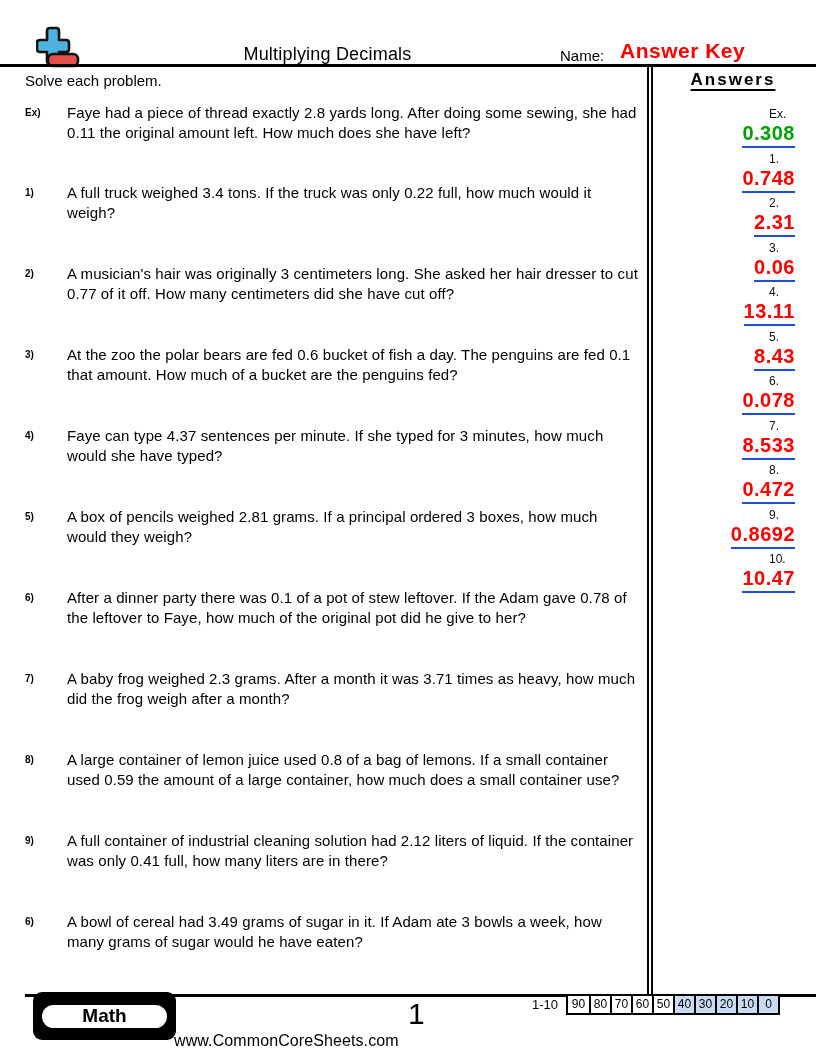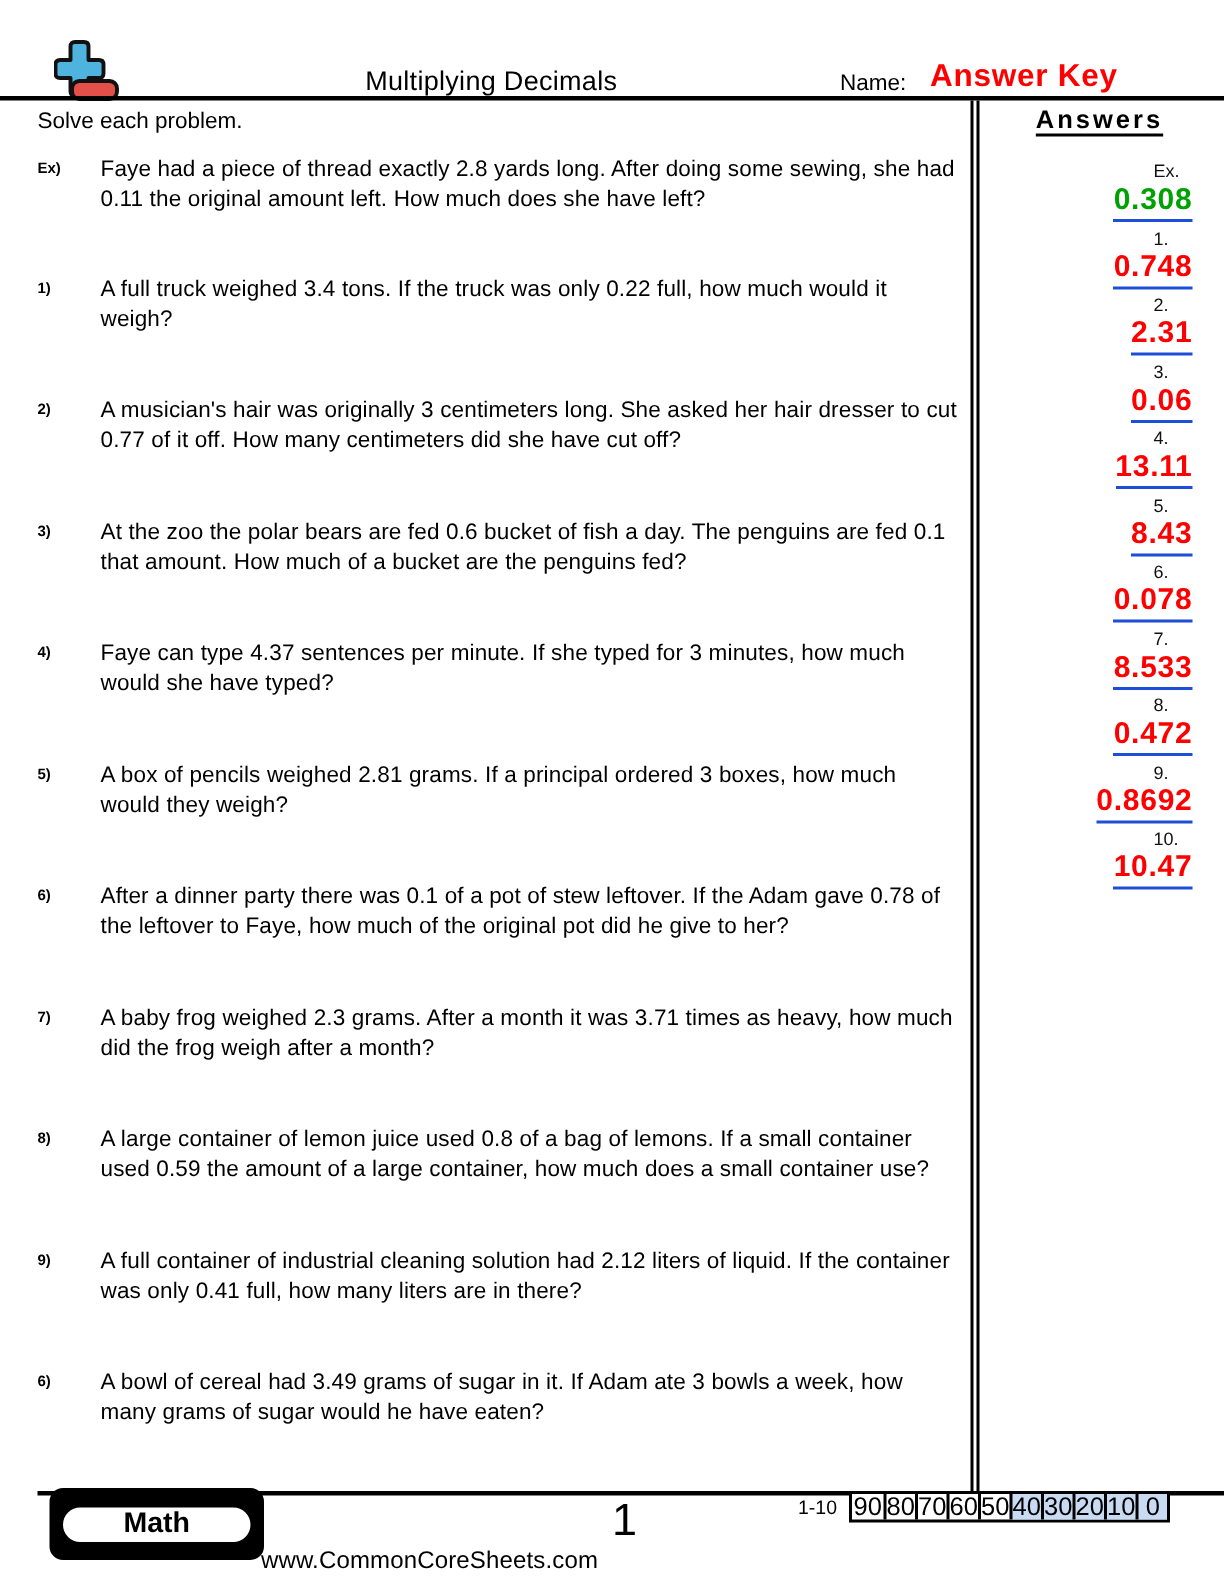--- a/index.html
+++ b/index.html
@@ -66,21 +66,21 @@
     width: 129px; height: 27px; background: #fff; border: 2px solid #000; border-radius: 14px;
     display: flex; align-items: center; justify-content: center;
     font-size: 19px; font-weight: bold;
   }
   .website { position: absolute; left: 174px; top: 1032px; font-size: 16px; letter-spacing: 0.1px; }
   .page-number { position: absolute; left: 408px; top: 997px; width: 80px; font-size: 30px; }
   .score { position: absolute; left: 532px; top: 994px; display: flex; align-items: center; }
   .score-range { font-size: 13px; margin-right: 8px; text-align: center; }
   .score-table { display: flex; border: 2px solid #000; background: #fff; }
   .score-cell {
-    width: 21px; height: 17px; font-size: 17px; line-height: 17px; text-align: center;
+    width: 21px; height: 17px; font-size: 12px; line-height: 17px; text-align: center;
   }
   .score-cell + .score-cell { border-left: 2px solid #000; }
   .score-cell.hl { background: var(--score-highlight, #c8dbf3); }
 </style>
 </head>
 <body>
 
 <div class="page">
 
   <svg class="logo" width="44" height="42" viewBox="0 0 44 42">

